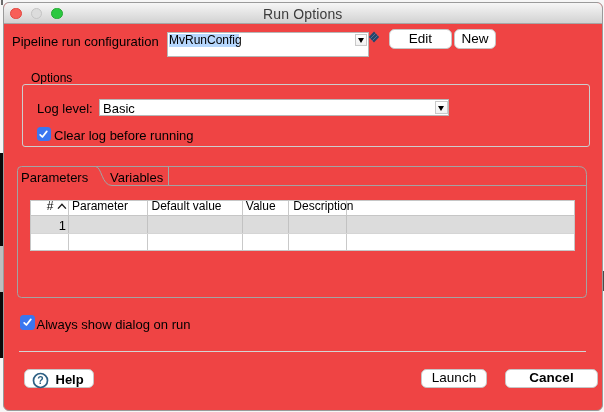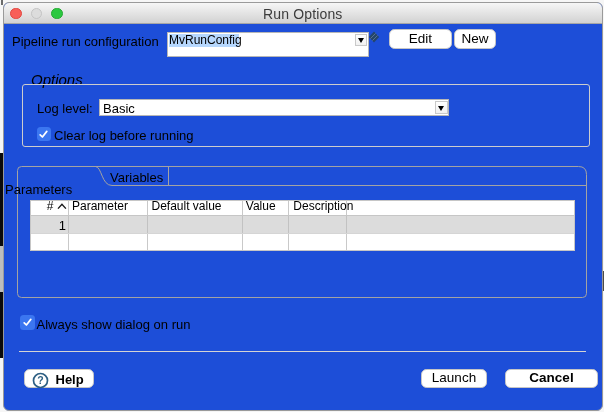--- a/index.html
+++ b/index.html
@@ -7,21 +7,21 @@
   body { position:relative; background:#f6f6f6; font-family:"Liberation Sans", sans-serif; color:#000; }
   .abs { position:absolute; }
 
   
   .strip1 { left:0; top:153px; width:3px; height:93px; background:#0a0a0a; }
   .strip2 { left:0; top:246px; width:3px; height:46px; background:#bdbdbd; }
   .strip3 { left:0; top:292px; width:3px; height:66px; background:#0a0a0a; }
   .strip4 { left:1px; top:0; width:1.5px; height:5px; background:#6b6b6b; }
   .strip5 { left:602.5px; top:271px; width:1.5px; height:20px; background:#4a4a4a; }
 
-  .window { left:3px; top:2px; width:599.5px; height:408.5px; background:#1d4ed8;
+  .window { left:3px; top:2px; width:599.5px; height:408.5px; background:#ef4444;
             border:1px solid #9a9a9a; border-radius:6px; }
 
   .titlebar { left:0; top:0; right:0; height:20.5px; border-radius:5px 5px 0 0;
               background:linear-gradient(#f6f6f6, #d2d2d2); border-bottom:1px solid #a6a6a6; }
   .title { width:100%; text-align:center; top:2.8px; font-size:14px; letter-spacing:0.15px; color:#3c3c3c; }
   .dot { width:11.5px; height:11.5px; border-radius:50%; top:4.6px; }
   .dot.red   { left:6.4px;  background:#f85f58; border:0.5px solid #e2463f; }
   .dot.gray  { left:26.8px; background:#dcdcdc; border:0.5px solid #c4c4c4; }
   .dot.green { left:47.3px; background:#2bc840; border:0.5px solid #24a932; }
 
@@ -78,42 +78,42 @@
     </div>
 
     <svg width="16" height="16" style="left:362.3px; top:26.4px;" viewBox="0 0 16 16">
       <polygon points="8,2.4 13.1,8 8,13.6 2.9,8" fill="#24456b"></polygon>
       <line x1="4.4" y1="9.6" x2="9.6" y2="4.4" stroke="#6e87a3" stroke-width="0.7"></line>
       <line x1="6.4" y1="11.6" x2="11.6" y2="6.4" stroke="#6e87a3" stroke-width="0.7"></line>
     </svg>
     <div class="abs btn" style="left:385px; top:25.5px; width:63px;  height:20.5px;">Edit</div>
     <div class="abs btn" style="left:450px; top:25.5px; width:42px;  height:20.5px;">New</div>
 
-    <div class="abs lbl" style="left:27px; top:67.5px; font-size:15px;font-style:italic;">Options</div>
+    <div class="abs lbl" style="left:27px; top:67.5px; font-size:12px;">Options</div>
     <div class="abs groupbox"></div>
     <div class="abs lbl" style="left:33px; top:98px;">Log level:</div>
     <div class="abs combo2">
       <div class="abs" style="left:3px; top:1px; font-size:13px;">Basic</div>
       <div class="abs arrowbtn" style="left:335px; top:1px; width:12.5px; height:12.5px;">
         <div class="abs tri" style="left:2.2px; top:3.8px;"></div>
       </div>
     </div>
     <div class="abs checkbox" style="left:33px; top:124.2px;">
       <svg class="check" viewBox="0 0 9 9">
         <path d="M1.2 4.8 L3.4 7 L7.8 1.4" fill="none" stroke="#fff" stroke-width="1.7" stroke-linecap="round" stroke-linejoin="round"></path>
       </svg>
     </div>
     <div class="abs lbl" style="left:50px; top:124.5px;">Clear log before running</div>
 
     <svg width="599" height="306" style="left:0; top:0;" viewBox="0 0 599 306">
       <path d="M13.5 167.5 Q13.5 163.5 17.5 163.5 H 574.5 Q582.5 163.5 582.5 171.5 V 290.5 Q582.5 294.5 578.5 294.5 H 17.5 Q13.5 294.5 13.5 290.5 Z" fill="none" stroke="#a3a3a3" stroke-width="1"></path>
       <path d="M91.5 163.5 C 98 164 97.5 182.5 108 182.5 H 582.5" fill="none" stroke="#a3a3a3" stroke-width="1"></path>
       <line x1="164.5" y1="164" x2="164.5" y2="182.5" stroke="#a3a3a3" stroke-width="1"></line>
     </svg>
-    <div class="abs tablabel" style="left:1px; top:167px;margin-top:12px;">Parameters</div>
+    <div class="abs tablabel" style="left:17px; top:167px;">Parameters</div>
     <div class="abs tablabel" style="left:106px; top:167px;">Variables</div>
 
     <div class="abs" style="left:26px; top:196.5px; width:545px; height:51px; background:#fff; border:1px solid #c6c6c6;">
 
       <div class="abs" style="left:0; top:0; width:543px; height:15px; border-bottom:1px solid #c6c6c6;">
         <div class="cell" style="left:0; width:38px;"></div>
         <div class="cell" style="left:39px; width:78px;"></div>
         <div class="cell" style="left:119px; width:92.5px;"></div>
         <div class="cell" style="left:213px; width:45px;"></div>
         <div class="cell" style="left:259.5px; width:56px;"></div>

